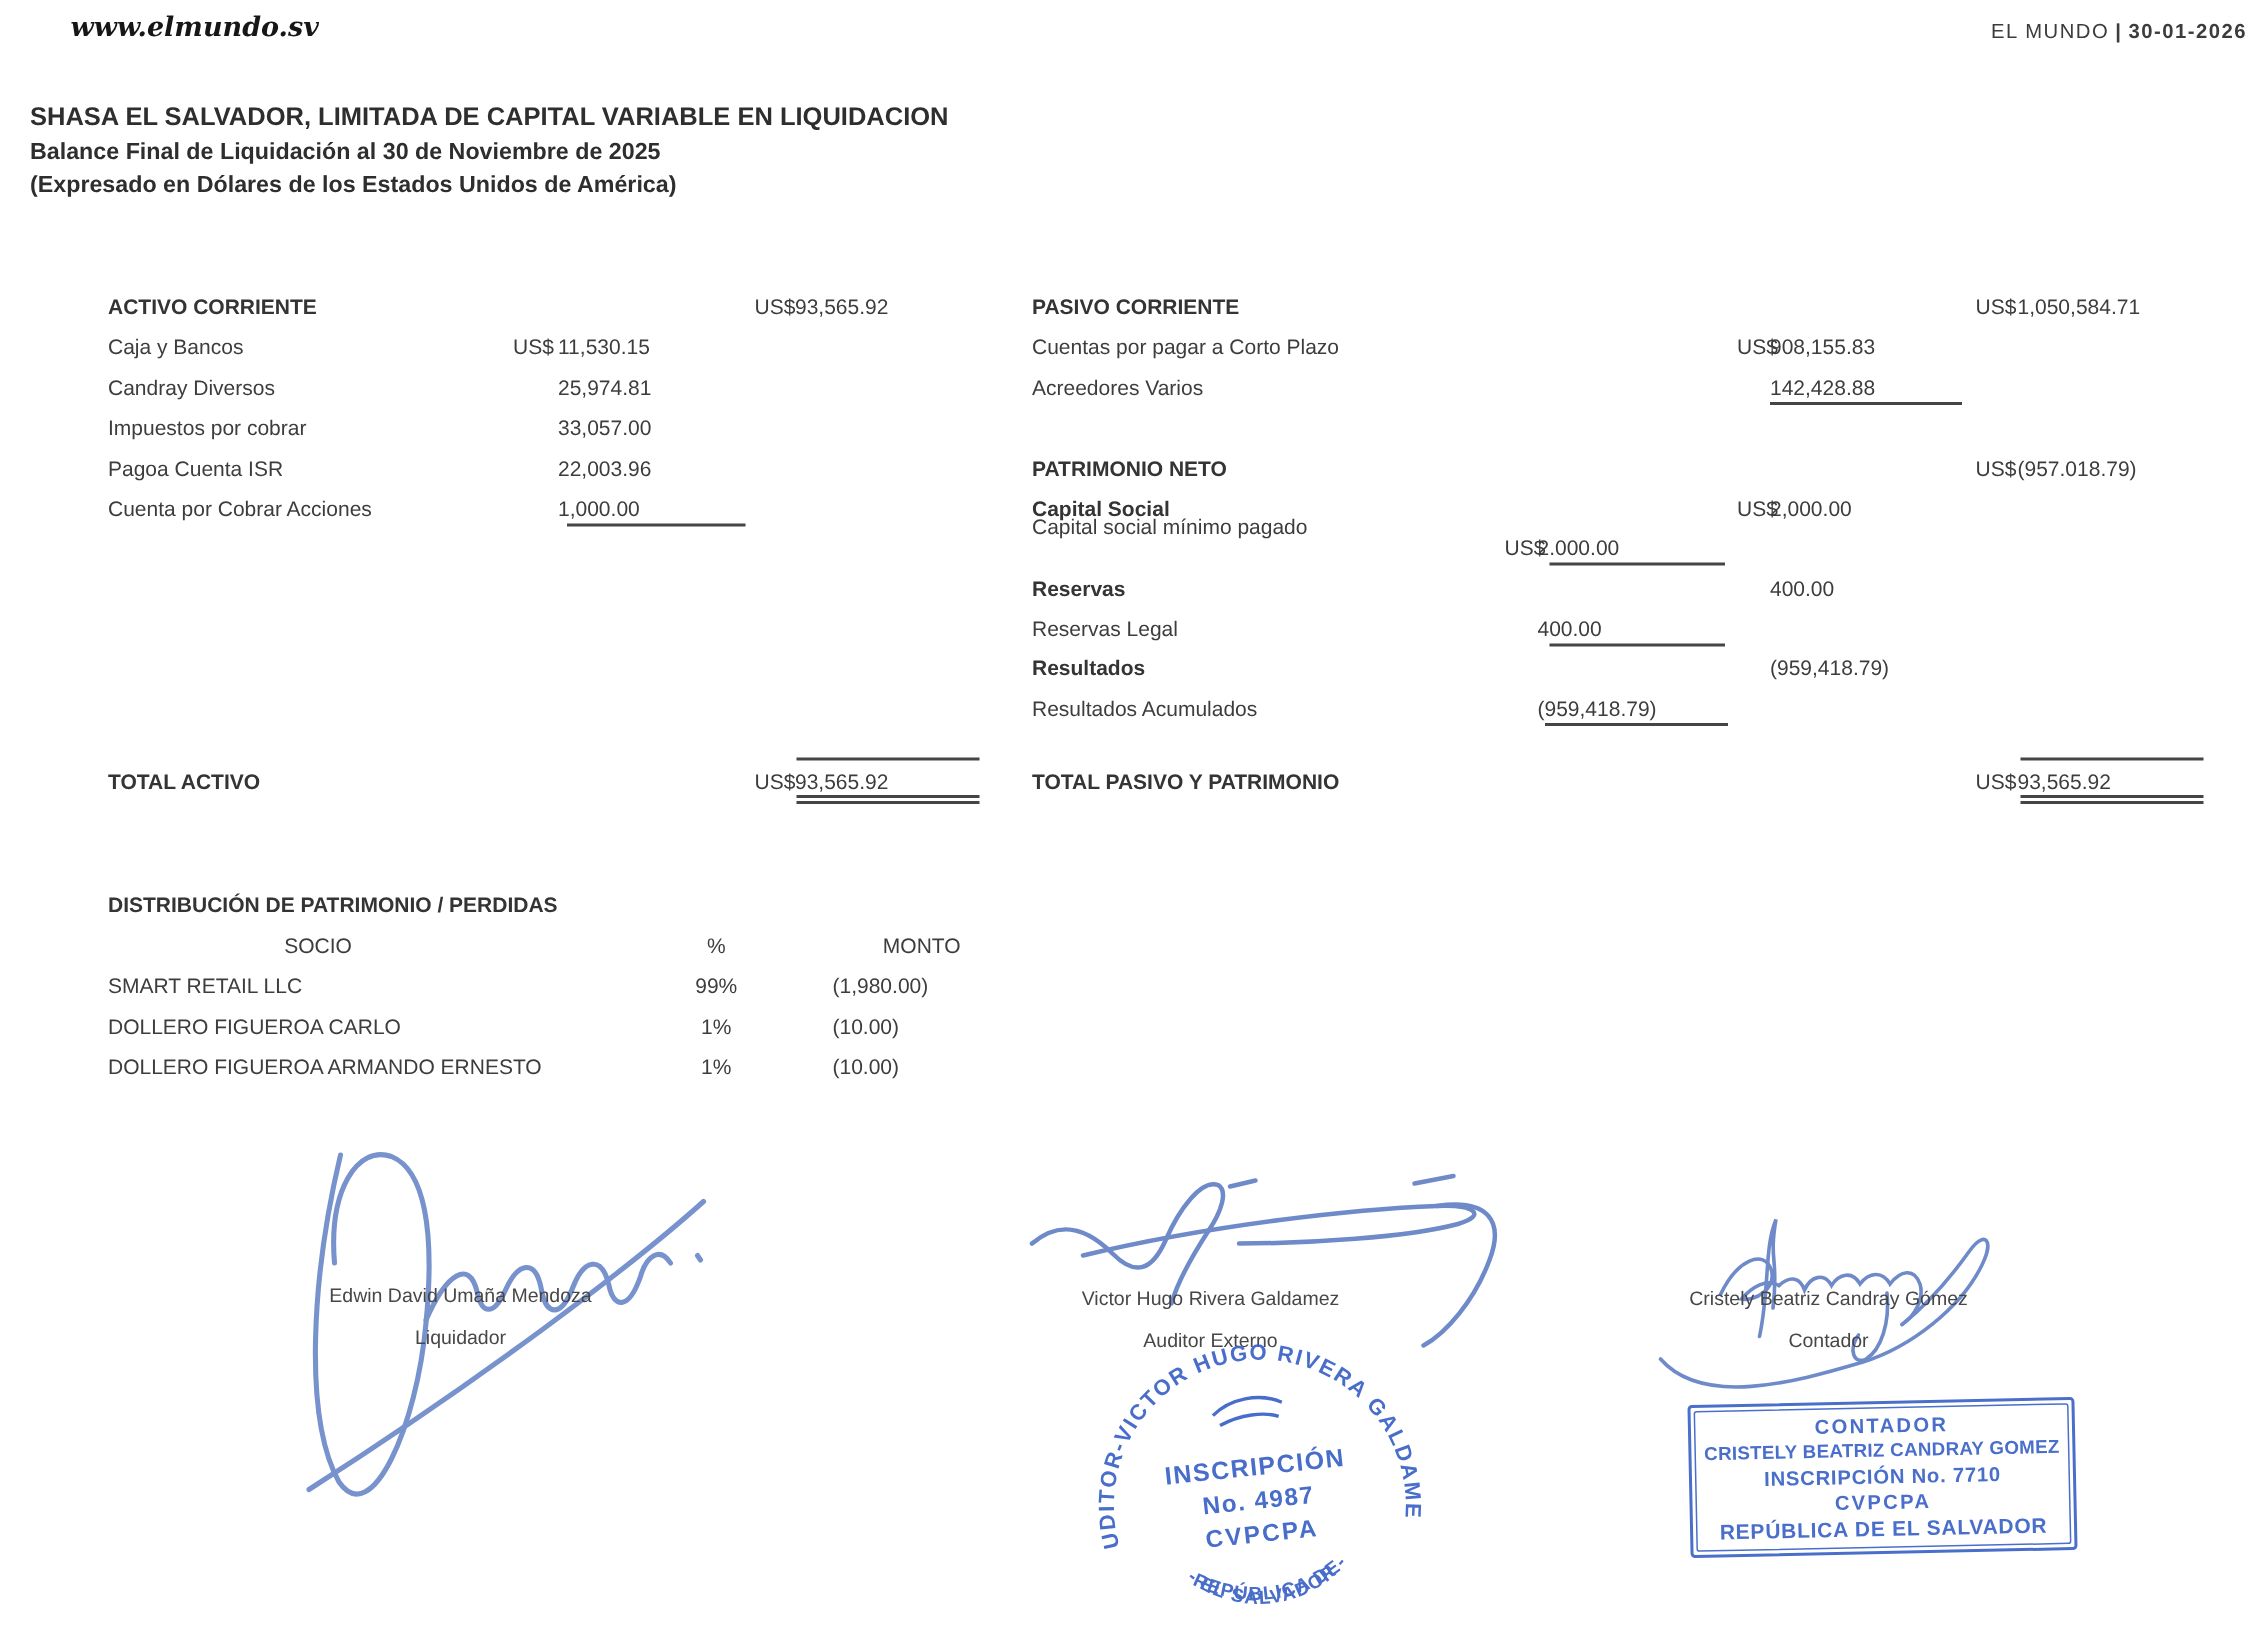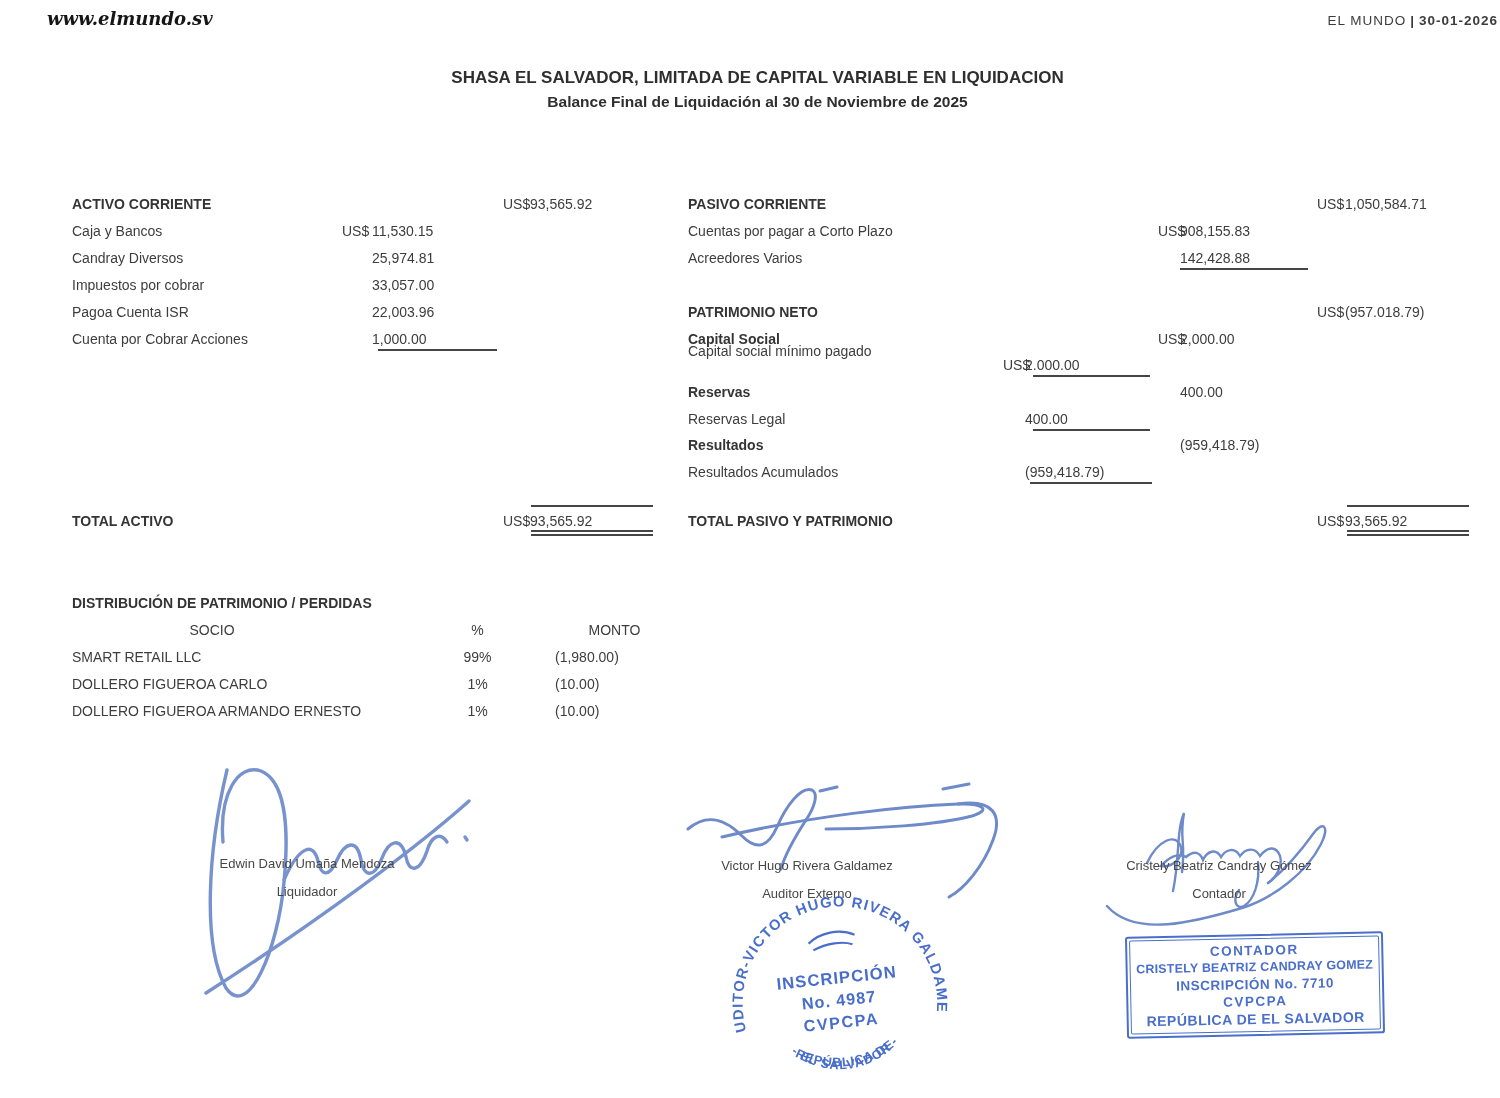--- a/index.html
+++ b/index.html
@@ -8,21 +8,21 @@
   .s{position:absolute;white-space:nowrap;font-size:14px;line-height:16px;color:#3d3d3d;}
   .b{font-weight:bold;color:#343434;}
   .r{text-align:left;}
   .c{text-align:center;}
   .ln{position:absolute;background:#454545;height:2px;}
   .masthead{position:absolute;left:27px;top:8px;font-family:"DejaVu Serif",serif;
             font-style:italic;font-weight:bold;font-size:18px;color:#161616;}
   .edition{position:absolute;right:22px;top:13px;font-size:13.5px;letter-spacing:1px;color:#3c3c3c;}
   .edition .date{font-weight:bold;}
   .edition .sep{font-weight:bold;padding:0 4px;}
-  .title-line{position:absolute;left:0;width:1475px;text-align:center;font-weight:bold;color:#2e2e2e;}
+  .title-line{position:absolute;left:0;width:1475px;text-align:left;font-weight:bold;color:#2e2e2e;}
   .t1{top:68px;font-size:17px;}
   .t2{top:93px;font-size:15.5px;}
   .t3{top:115px;font-size:15.5px;}
   .sig-name{position:absolute;width:260px;text-align:center;font-size:13px;color:#474747;}
   .sig-svg{position:absolute;left:0;top:0;width:1500px;height:1098px;pointer-events:none;}
   .stamp-circ{position:absolute;left:704px;top:872px;width:228px;height:228px;transform:rotate(-6deg);opacity:.93;}
   .stamp-rect{position:absolute;left:1106px;top:934px;width:258px;height:102px;transform:rotate(-1.2deg);
               border:2.5px solid #3b63c6;border-radius:3px;padding:2px;box-sizing:border-box;opacity:.92;}
   .stamp-rect .inner{border:1.5px solid #3b63c6;border-radius:2px;height:100%;box-sizing:border-box;
               display:flex;flex-direction:column;justify-content:center;color:#3b63c6;font-weight:bold;text-align:center;}
@@ -38,20 +38,21 @@
 
 <div class="page">
 
   <div class="masthead">www.elmundo.sv</div>
   <div class="edition">
     <span>EL MUNDO</span><span class="sep">|</span><span class="date">30-01-2026</span>
   </div>
 
   <div class="title-line t1">SHASA EL SALVADOR, LIMITADA DE CAPITAL VARIABLE EN LIQUIDACION</div>
   <div class="title-line t2">Balance Final de Liquidación al 30 de Noviembre de 2025</div>
+  <div class="title-line t3">(Expresado en Dólares de los Estados Unidos de América)</div>
 
   <span class="s b" style="left:52px;top:196px">ACTIVO CORRIENTE</span>
   <span class="s" style="left:483px;top:196px">US$</span>
   <span class="s r" style="left:510px;top:196px;width:120px">93,565.92</span>
 
   <span class="s" style="left:52px;top:223px">Caja y Bancos</span>
   <span class="s" style="left:322px;top:223px">US$</span>
   <span class="s r" style="left:352px;top:223px;width:125px">11,530.15</span>
 
   <span class="s" style="left:52px;top:250px">Candray Diversos</span>

